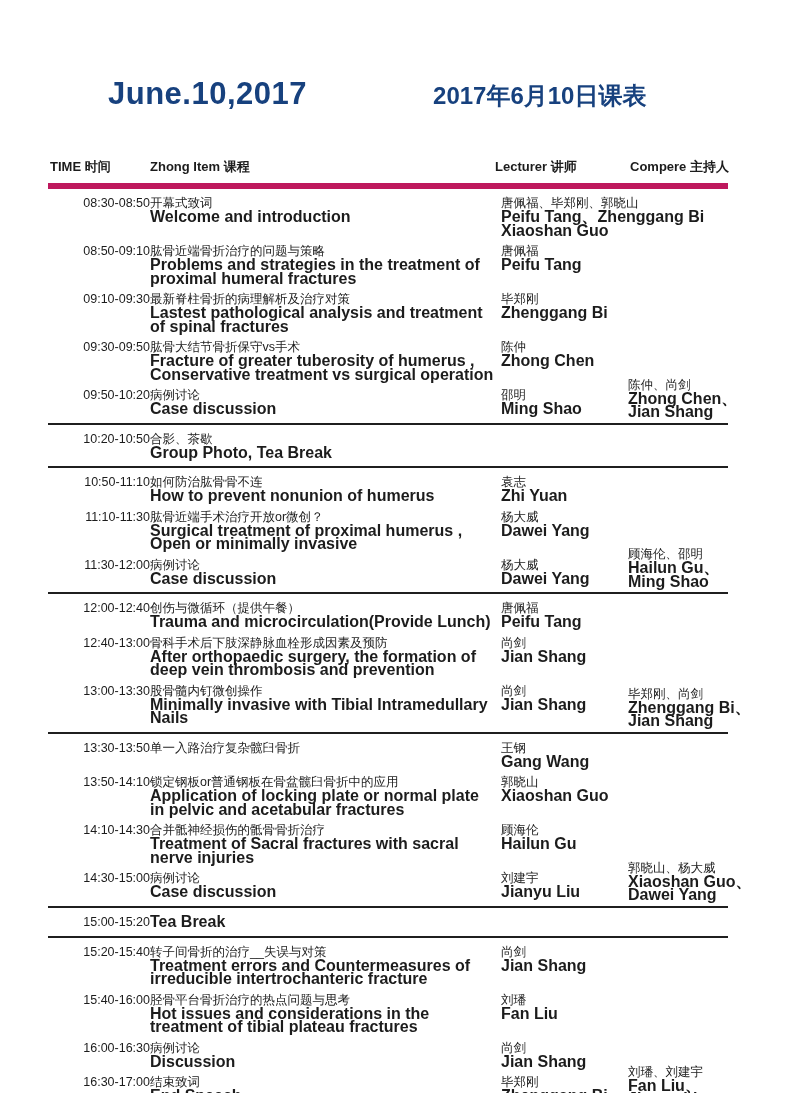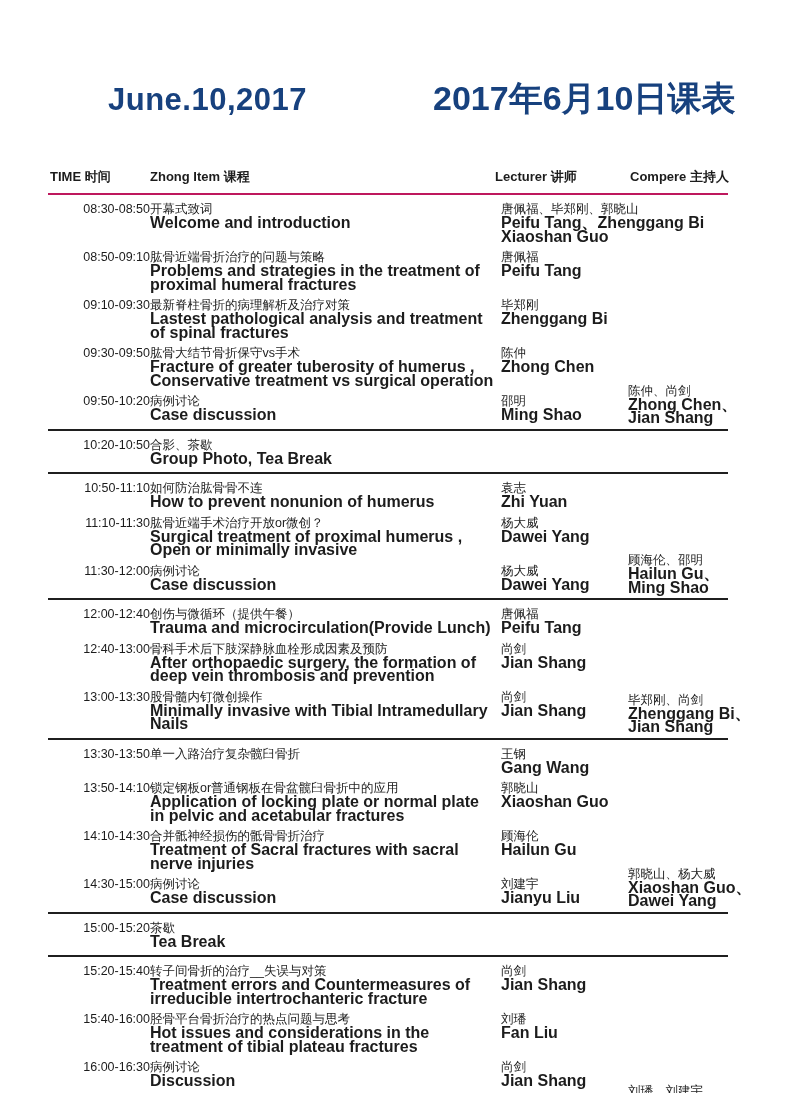--- a/index.html
+++ b/index.html
@@ -2,23 +2,23 @@
 <html><head>
 <meta charset="utf-8">
 <style>
   html,body{margin:0;padding:0;background:#ffffff;}
   .page{
     width:800px;height:1093px;background:#ffffff;overflow:hidden;position:relative;
     font-family:"Liberation Sans","DejaVu Sans",sans-serif;color:#1c1c1c;
   }
   .title-row{padding-top:76px;display:flex;align-items:baseline;}
   .title-en{margin-left:108px;font-size:31px;font-weight:700;letter-spacing:0.5px;}
-  .title-zh{margin-left:126px;font-size:34px;font-weight:700;}
+  .title-zh{margin-left:126px;font-size:24px;font-weight:700;}
   .schedule{margin:46px 0 0 48px;width:680px;}
-  .thead{display:flex;font-weight:700;font-size:13px;padding-bottom:7px;border-bottom:2px solid #be185d;}
+  .thead{display:flex;font-weight:700;font-size:13px;padding-bottom:7px;border-bottom:6px solid #be185d;}
   .c-time{width:100px;flex:none;padding-left:2px;}
   .c-agenda{width:345px;flex:none;}
   .c-lect{width:135px;flex:none;}
   .c-comp{width:100px;flex:none;white-space:nowrap;}
   #sections{border-bottom:2px solid #1f1f1f;}
   .section{display:flex;padding:3px 0 4px;}
   .section + .section{border-top:2px solid #1f1f1f;}
   .sec-left{width:580px;flex:none;}
   .sec-comp{width:100px;flex:none;display:flex;flex-direction:column;justify-content:flex-end;white-space:nowrap;overflow:visible;}
   .row{display:flex;padding:4px 0 3px;}
@@ -256,21 +256,20 @@
             <div class="zh nowrap">郭晓山、杨大威</div>
             <div class="en nowrap">Xiaoshan Guo、</div>
             <div class="en nowrap">Dawei Yang</div>
           </div>
         </div>
         <div class="section">
           <div class="sec-left">
             <div class="row">
               <div class="cell-time">15:00-15:20</div>
               <div class="cell-agenda">
-                <div class="zh">茶歇</div>
                 <div class="en">Tea Break</div>
               </div>
               <div class="cell-lect"></div>
             </div>
           </div>
         </div>
         <div class="section">
           <div class="sec-left">
             <div class="row">
               <div class="cell-time">15:20-15:40</div>

